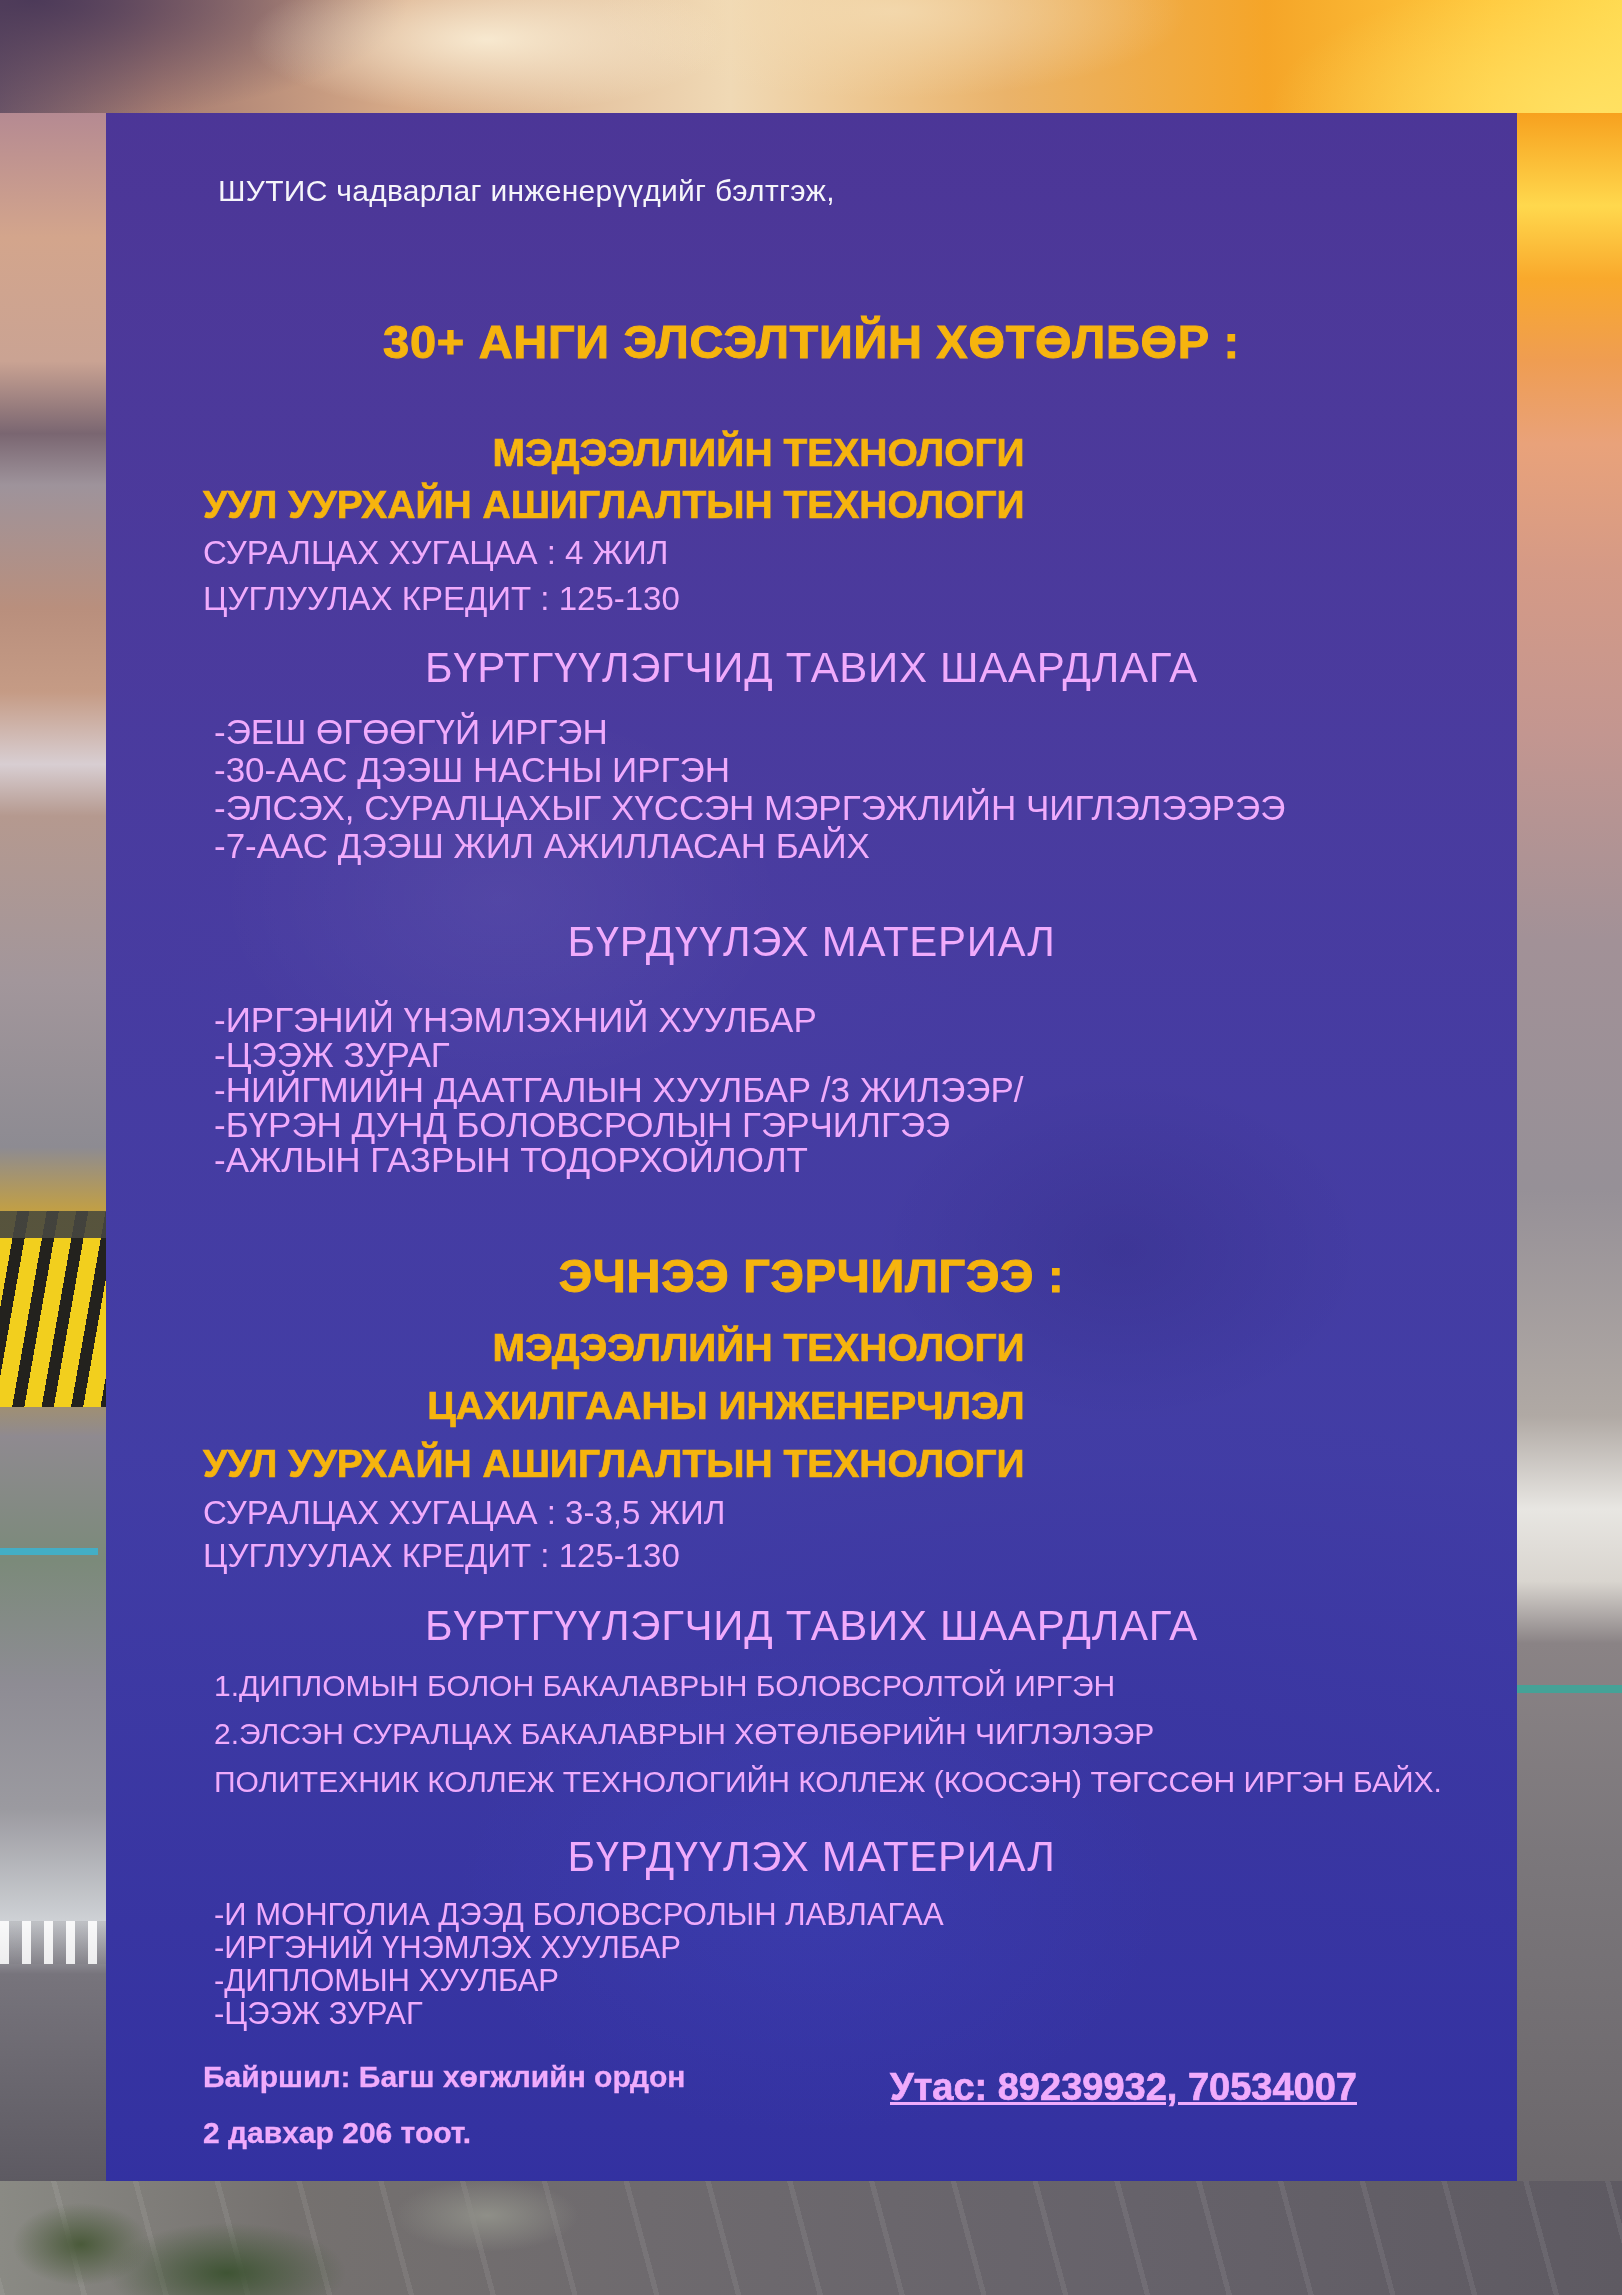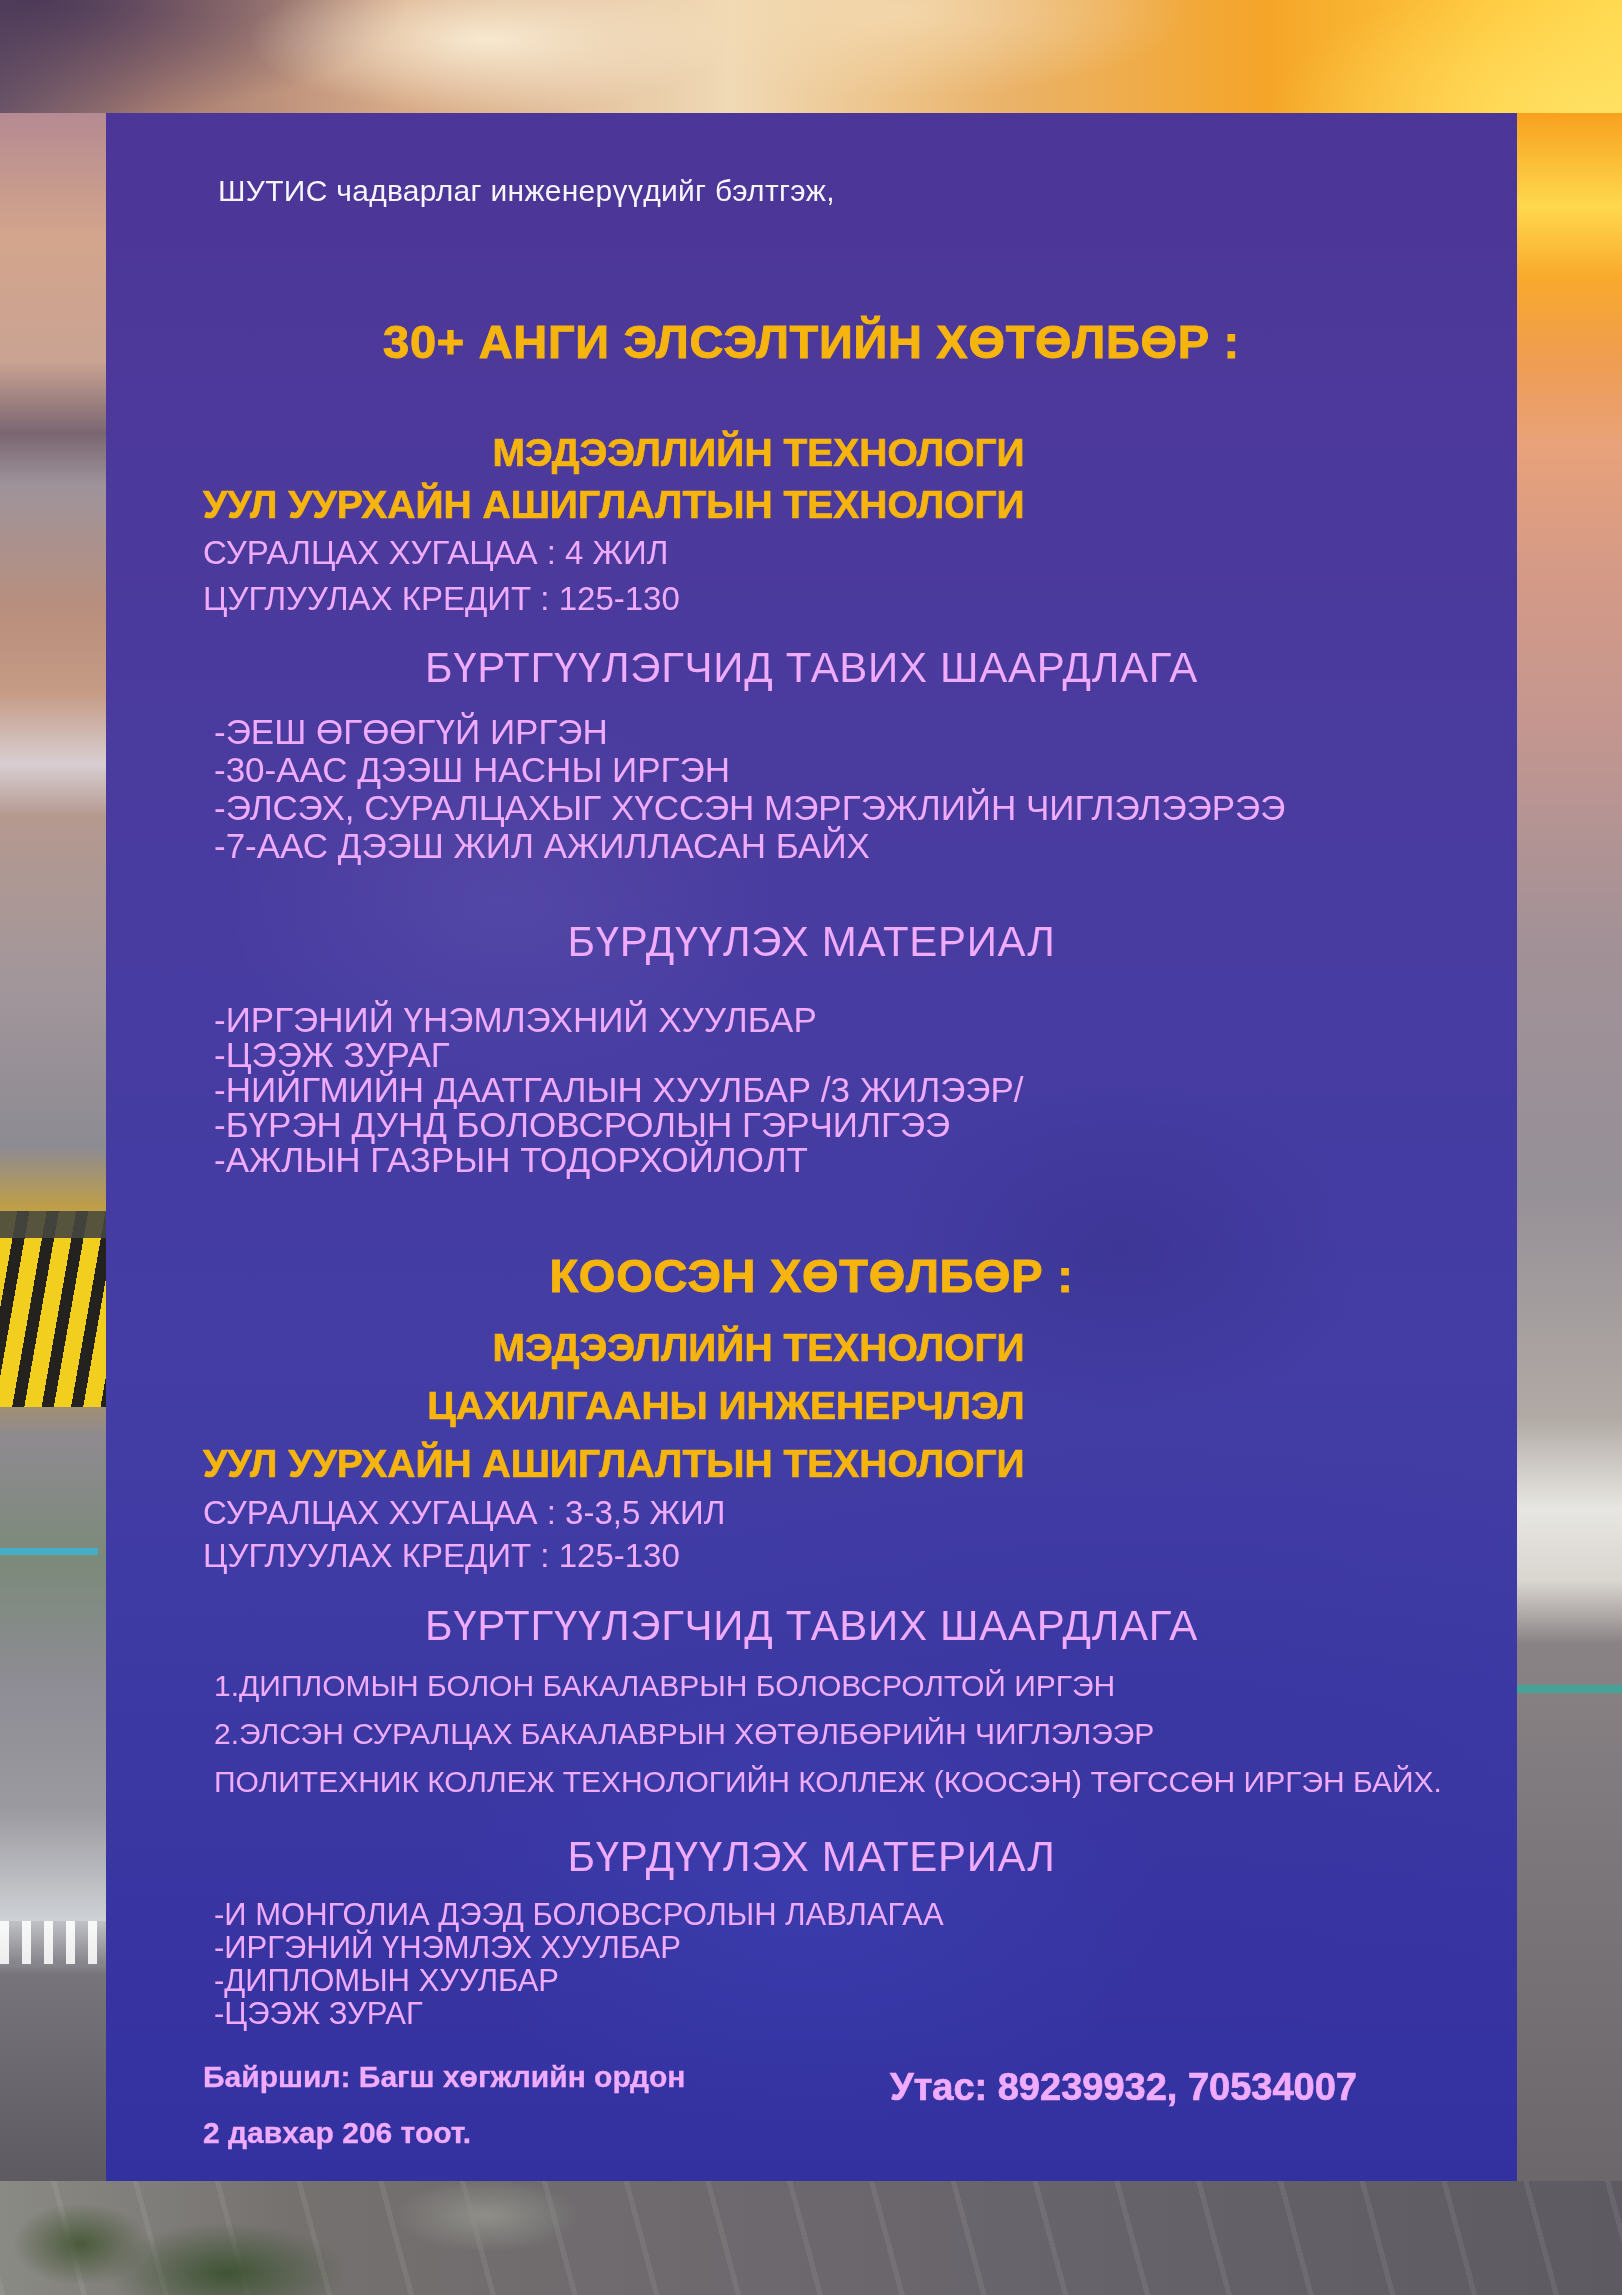--- a/index.html
+++ b/index.html
@@ -91,21 +91,21 @@
   .req1-title{top:639px;}
   .mat1-title{top:913px;}
   .req2-title{top:1597px;}
   .mat2-title{top:1828px;}
   .list{left:202px;font-weight:400;margin-left:12px;}
   .req1{top:713px;font-size:35px;line-height:38px;}
   .mat1{top:1002px;font-size:35px;line-height:35px;}
   .req2{top:1662px;font-size:30px;line-height:48px;}
   .mat2{top:1898px;font-size:31px;line-height:33px;}
   .footer-loc{left:203px;top:2049px;font-size:30px;font-weight:700;line-height:56px;-webkit-text-stroke:0.3px currentColor;}
-  .footer-phone{left:890px;top:2066px;font-size:38px;font-weight:700;line-height:42px;-webkit-text-stroke:0.7px currentColor;}
+  .footer-phone{left:890px;top:2066px;font-size:38px;font-weight:700;line-height:42px;text-decoration:underline;-webkit-text-stroke:0.7px currentColor;}
 </style>
 </head>
 <body>
 
 <div class="poster">
 
   <div class="bg-under"></div>
   <div class="bg-top"></div>
   <div class="bg-left"></div>
   <div class="bg-right"></div>
@@ -145,21 +145,21 @@
   <div class="t center sec-title white mat1-title">БҮРДҮҮЛЭХ МАТЕРИАЛ</div>
 
   <div class="t list mat1 white">
     <div>-ИРГЭНИЙ ҮНЭМЛЭХНИЙ ХУУЛБАР</div>
     <div>-ЦЭЭЖ ЗУРАГ</div>
     <div>-НИЙГМИЙН ДААТГАЛЫН ХУУЛБАР /3 ЖИЛЭЭР/</div>
     <div>-БҮРЭН ДУНД БОЛОВСРОЛЫН ГЭРЧИЛГЭЭ</div>
     <div>-АЖЛЫН ГАЗРЫН ТОДОРХОЙЛОЛТ</div>
   </div>
 
-  <div class="t center h-big yellow h-echnee">КООСЭН ХӨТӨЛБӨР :</div>
+  <div class="t center h-big yellow h-echnee">ЭЧНЭЭ ГЭРЧИЛГЭЭ :</div>
 
   <div class="t majors majors2 yellow">
     <div>МЭДЭЭЛЛИЙН ТЕХНОЛОГИ</div>
     <div>ЦАХИЛГААНЫ ИНЖЕНЕРЧЛЭЛ</div>
     <div>УУЛ УУРХАЙН АШИГЛАЛТЫН ТЕХНОЛОГИ</div>
   </div>
 
   <div class="t info info2 white">
     <div>СУРАЛЦАХ ХУГАЦАА : 3-3,5 ЖИЛ</div>
     <div>ЦУГЛУУЛАХ КРЕДИТ : 125-130</div>

